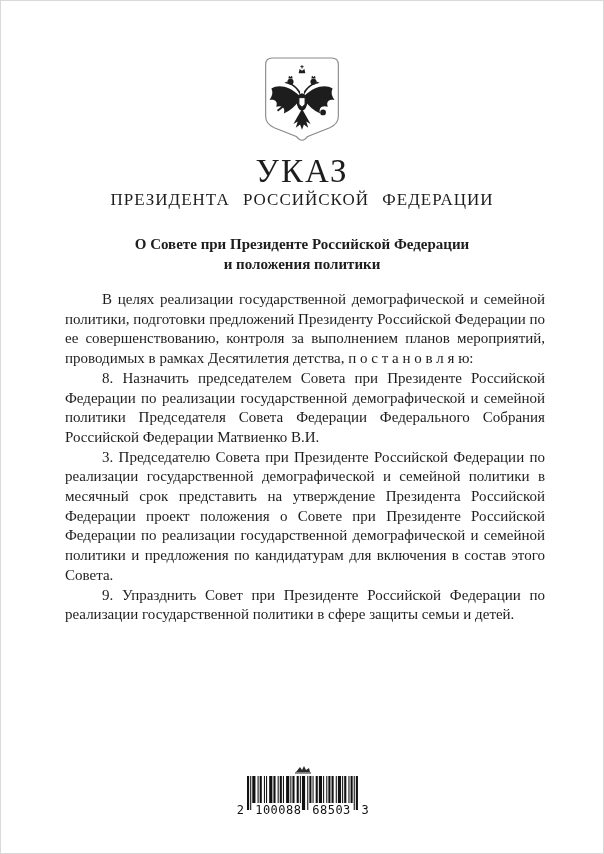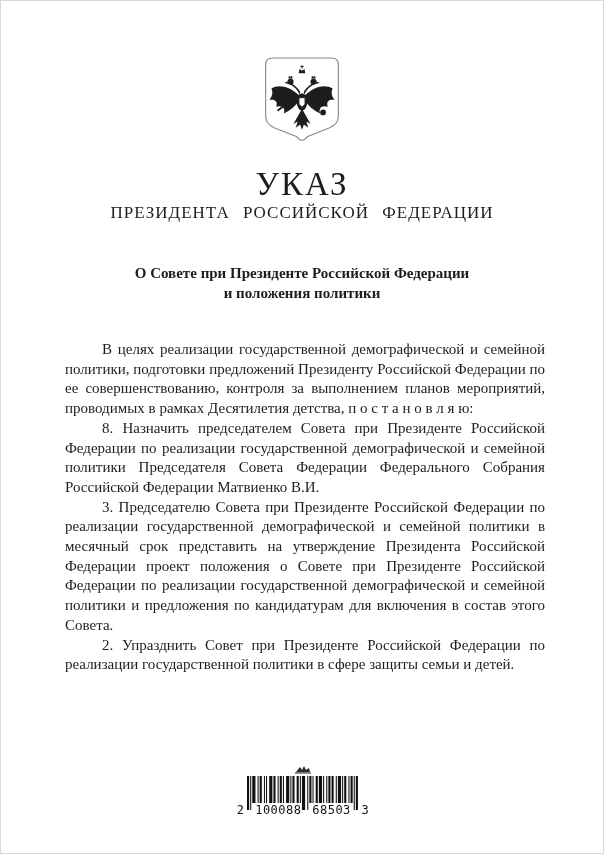--- a/index.html
+++ b/index.html
@@ -10,41 +10,41 @@
     box-sizing: border-box;
     background: #ffffff;
     border: 1px solid #d9d9d9;
     font-family: "Liberation Serif", serif;
     color: #1d1d1d;
     overflow: hidden;
   }
   .header { padding-top: 56px; text-align: center; }
   .emblem { display: block; margin: 0 auto; width: 78px; height: 88px; }
   .doc-type {
-    margin-top: 21px;
+    margin-top: 8px;
     font-size: 33px;
     line-height: 36px;
     letter-spacing: 2px;
     font-weight: normal;
   }
   .issuer {
     font-size: 17px;
     line-height: 22px;
     letter-spacing: 1px;
     word-spacing: 8px;
   }
   .subject {
-    margin-top: 40px;
+    margin-top: 24px;
     text-align: center;
     font-weight: bold;
     font-size: 15px;
     line-height: 19.5px;
   }
   .body-text {
-    margin-top: 37px;
+    margin-top: 16px;
     padding: 0 58px 0 64px;
     font-size: 15px;
     line-height: 19.7px;
     text-align: justify;
   }
   .body-text p { margin: 0; text-indent: 37px; }
   .footer {
     position: absolute;
     top: 764px;
     left: 0;
@@ -109,21 +109,21 @@
 
   <div class="subject">
     <div>О Совете при Президенте Российской Федерации</div>
     <div>и положения политики</div>
   </div>
 
   <div class="body-text">
     <p>В целях реализации государственной демографической и семейной политики, подготовки предложений Президенту Российской Федерации по ее совершенствованию, контроля за выполнением планов мероприятий, проводимых в рамках Десятилетия детства, п о с т а н о в л я ю:</p>
     <p>8. Назначить председателем Совета при Президенте Российской Федерации по реализации государственной демографической и семейной политики Председателя Совета Федерации Федерального Собрания Российской Федерации Матвиенко В.И.</p>
     <p>3. Председателю Совета при Президенте Российской Федерации по реализации государственной демографической и семейной политики в месячный срок представить на утверждение Президента Российской Федерации проект положения о Совете при Президенте Российской Федерации по реализации государственной демографической и семейной политики и предложения по кандидатурам для включения в состав этого Совета.</p>
-    <p>2. Упразднить Совет при Президенте Российской Федерации по реализации государственной политики в сфере защиты семьи и детей.</p>
+    <p>9. Упразднить Совет при Президенте Российской Федерации по реализации государственной политики в сфере защиты семьи и детей.</p>
   </div>
 
   <div class="footer">
     <svg class="press-mark" viewBox="0 0 22 10" xmlns="http://www.w3.org/2000/svg">
       <g fill="#2a2a2a">
         <path d="M4 7 L8 2 L10 5 L12 1 L14 5 L17 3 L18 7 Z"></path>
         <rect x="3" y="7.4" width="16" height="1.1"></rect>
       </g>
     </svg>
     <svg class="barcode-svg" viewBox="0 0 112 36" preserveAspectRatio="none" xmlns="http://www.w3.org/2000/svg">

